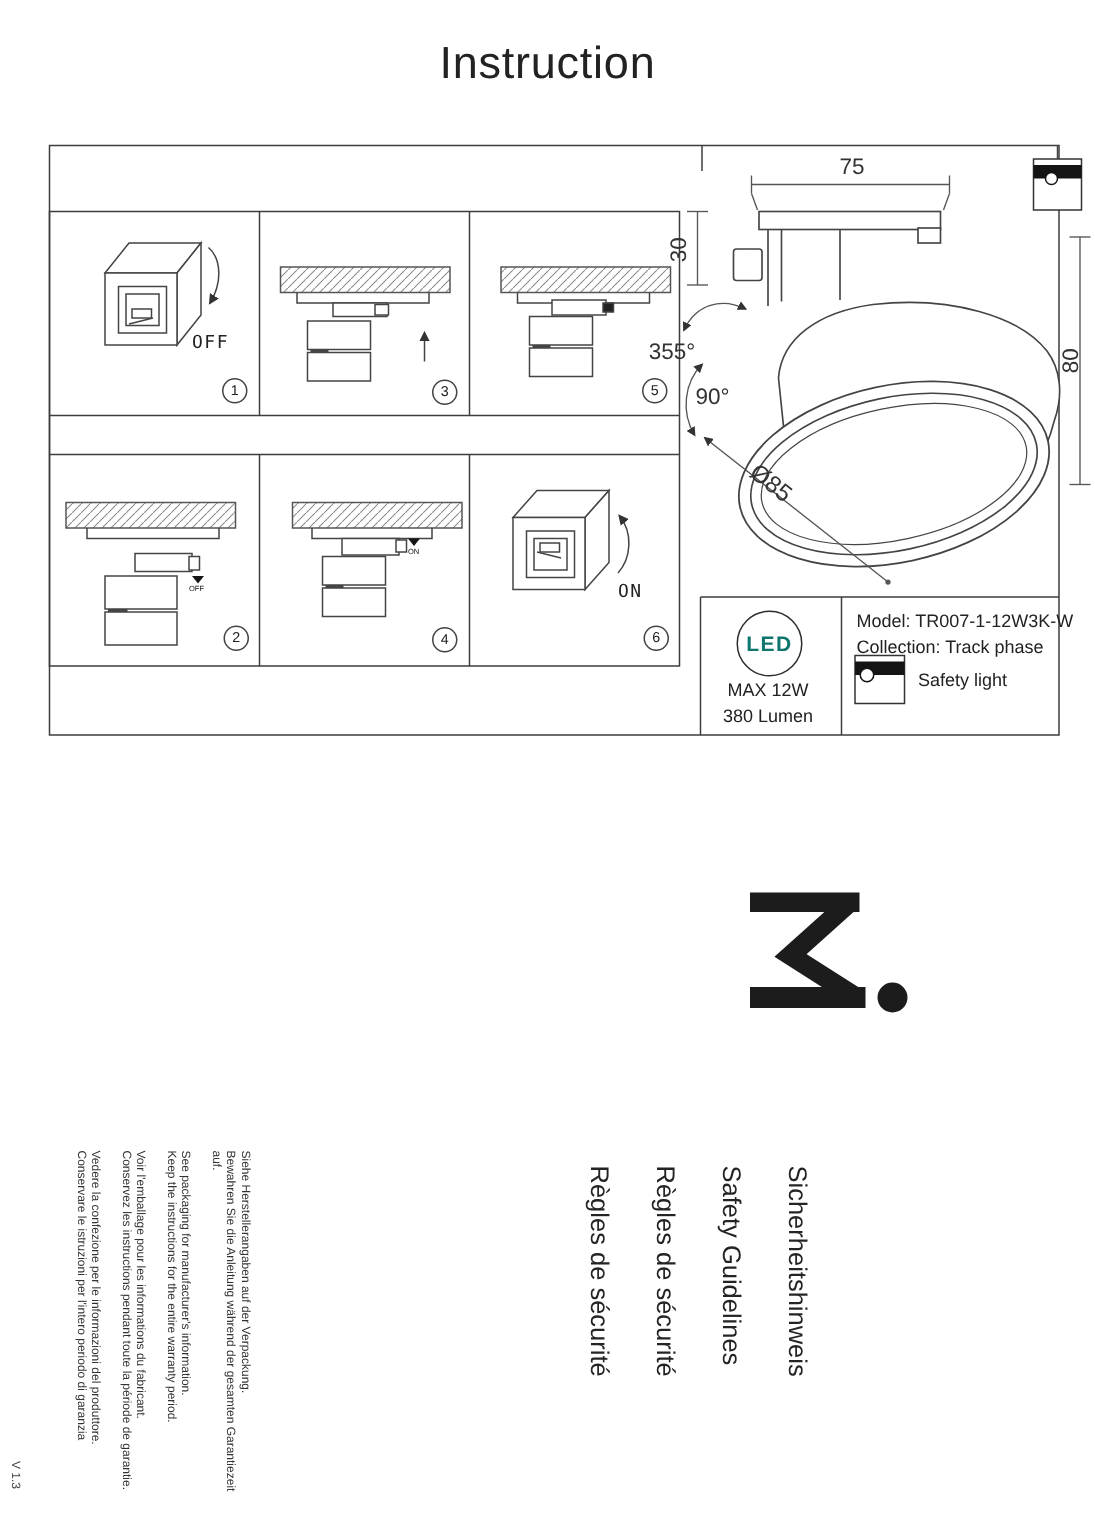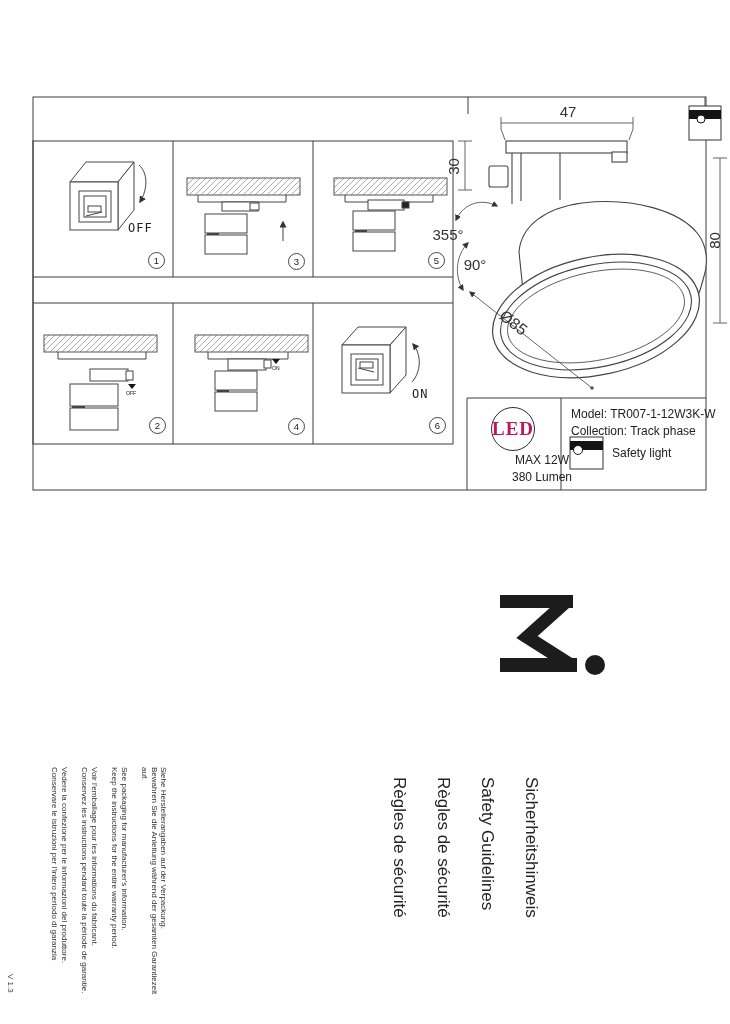--- a/index.html
+++ b/index.html
@@ -12,38 +12,39 @@
   .dim{font-size:15px;color:#333;text-align:center;}
   .rot-ccw{transform:rotate(-90deg);}
   .diam{font-size:16px;color:#333;transform:rotate(38deg);}
   .cadlabel{font-family:"DejaVu Sans Mono",monospace;font-size:12px;color:#222;letter-spacing:1px;}
   .stepnum{width:15px;height:15px;border:1px solid #444;border-radius:50%;
            font-size:9.5px;line-height:15px;text-align:center;color:#222;}
   .microtag{font-size:5px;color:#111;line-height:5px;}
   .tri{width:0;height:0;border-left:4px solid transparent;border-right:4px solid transparent;
        border-top:5px solid #151515;}
   .ledcircle{left:491px;top:407px;width:42px;height:42px;border:1.7px solid #2c2c2c;border-radius:50%;
-             text-align:center;line-height:42px;font-weight:bold;font-size:19px;letter-spacing:1px;color:#be185d;font-family:Liberation Serif, serif;}
+             text-align:center;line-height:42px;font-weight:bold;font-size:14px;letter-spacing:1px;color:#0f766e;}
   .spec{font-size:12px;color:#222;}
-  .ctr{text-align:center;margin-left:30px;}
+  .ctr{text-align:center;}
   .vheadings{top:777px;right:189px;height:175px;writing-mode:vertical-rl;text-orientation:mixed;}
   .vheadings div{font-size:17px;line-height:20px;margin-left:24px;color:#242424;white-space:nowrap;}
   .vheadings div:last-child{margin-left:0;}
   .vnotes{top:767px;right:562px;height:255px;writing-mode:vertical-rl;text-orientation:mixed;color:#333;}
   .vnotes .grp{margin-left:11px;}
   .vnotes .grp:last-child{margin-left:0;}
   .vnotes .ln{font-size:8px;line-height:9.5px;white-space:nowrap;}
   .version{left:6px;top:974px;writing-mode:vertical-rl;text-orientation:mixed;font-size:8px;color:#444;}
   .logo{left:496px;top:590px;}
 </style>
 </head>
 <body>
 
 <div class="page">
 
+  <div class="abs title">Instruction</div>
 
   <svg class="abs artwork" width="730" height="560" viewBox="0 0 730 560">
     <defs>
       <pattern id="hatch" width="6" height="6" patternUnits="userSpaceOnUse">
         <path d="M0 6 L6 0" stroke="#8a8a8a" stroke-width="0.7"></path>
       </pattern>
       <marker id="arr" viewBox="0 0 10 10" refX="8" refY="5" markerWidth="7" markerHeight="7" orient="auto-start-reverse">
         <path d="M0 0 L10 5 L0 10 z" fill="#333"></path>
       </marker>
     </defs>
@@ -174,21 +175,21 @@
       <line x1="561" y1="398" x2="561" y2="490"></line>
     </g>
 
     <g transform="translate(570,437)">
       <rect x="0" y="0" width="33" height="32" fill="#fff" stroke="#333"></rect>
       <rect x="0" y="4" width="33" height="9" fill="#141414"></rect>
       <circle cx="8" cy="13" r="4.5" fill="#fff" stroke="#141414"></circle>
     </g>
   </svg>
 
-  <span class="abs dim" style="left:548px;top:103px;width:40px;">47</span>
+  <span class="abs dim" style="left:548px;top:103px;width:40px;">75</span>
   <span class="abs dim rot-ccw" style="left:438px;top:158px;width:30px;">30</span>
   <span class="abs dim" style="left:426px;top:226px;width:44px;">355°</span>
   <span class="abs dim" style="left:458px;top:256px;width:34px;">90°</span>
   <span class="abs dim rot-ccw" style="left:699px;top:232px;width:30px;">80</span>
   <span class="abs diam" style="left:497px;top:317px;width:40px;">Ø85</span>
 
   <span class="abs cadlabel" style="left:128px;top:221px;">OFF</span>
   <span class="abs cadlabel" style="left:412px;top:387px;">ON</span>
 
   <div class="abs tri" style="left:128px;top:384px;"></div>

